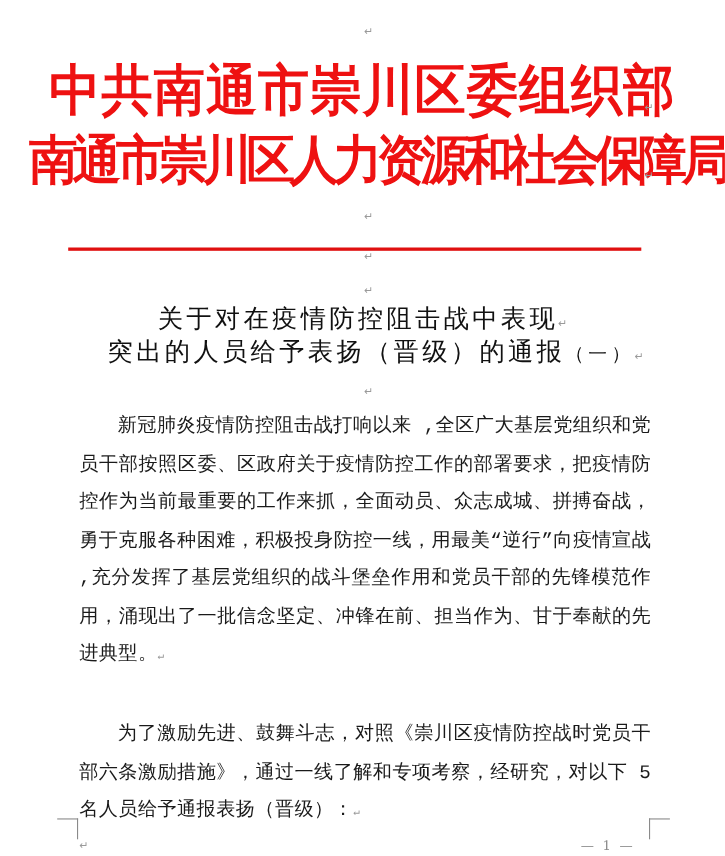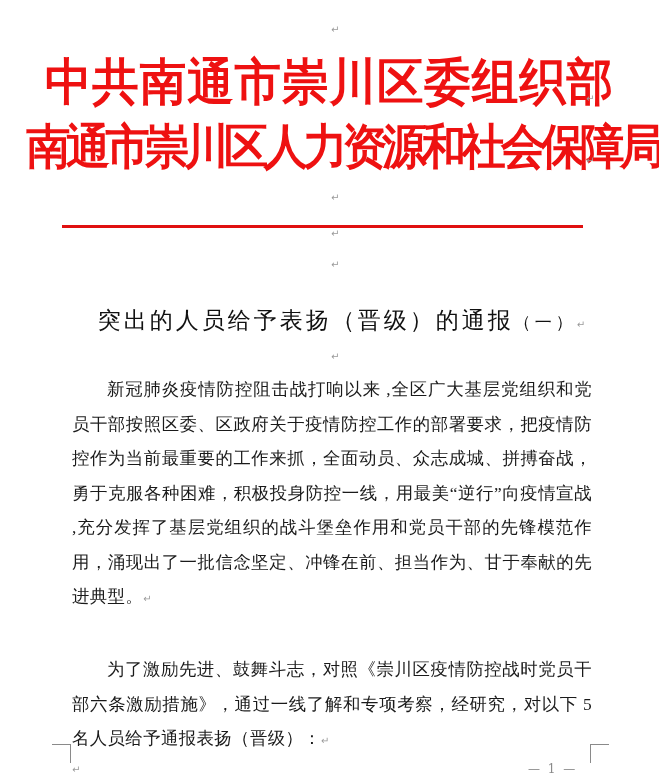--- a/index.html
+++ b/index.html
@@ -80,21 +80,21 @@
     font-size: 17px;
     letter-spacing: 4px;
   }
   .body-para {
     position: absolute;
     left: 72px;
     width: 520px;
     font-size: 17.4px;
     line-height: 34.5px;
     color: #1a1a1a;
-    font-family: Liberation Serif, serif;
+    font-family: Liberation Mono, monospace;
     text-align: justify;
     text-indent: 35px;
     letter-spacing: 0.4px;
   }
   .para-1 { top: 372px; }
   .para-2 { top: 652px; }
   .pm {
     color: #9a9a9a;
     font-size: 10px;
     letter-spacing: 0;
@@ -141,20 +141,23 @@
   <div class="header-line header-2">南通市崇川区人力资源和社会保障局</div>
   <span class="mark" style="left:586px; top:156px;">↵</span>
 
   <span class="mark" style="left:331px; top:193px;">↵</span>
 
   <div class="red-rule"></div>
 
   <span class="mark" style="left:331px; top:229px;">↵</span>
   <span class="mark" style="left:331px; top:260px;">↵</span>
 
+  <div class="title-line title-1">
+    <span>关于对在疫情防控阻击战中表现</span><span class="pm">↵</span>
+  </div>
   <div class="title-line title-2">
     <span>突出的人员给予表扬（晋级）的通报</span><span class="title-suffix">（一）</span><span class="pm">↵</span>
   </div>
 
   <span class="mark" style="left:331px; top:352px;">↵</span>
 
   <div class="body-para para-1">
     <span>新冠肺炎疫情防控阻击战打响以来 ,全区广大基层党组织和党员干部按照区委、区政府关于疫情防控工作的部署要求，把疫情防控作为当前最重要的工作来抓，全面动员、众志成城、拼搏奋战，勇于克服各种困难，积极投身防控一线，用最美“逆行”向疫情宣战 ,充分发挥了基层党组织的战斗堡垒作用和党员干部的先锋模范作用，涌现出了一批信念坚定、冲锋在前、担当作为、甘于奉献的先进典型。</span><span class="pm">↵</span>
   </div>
 

